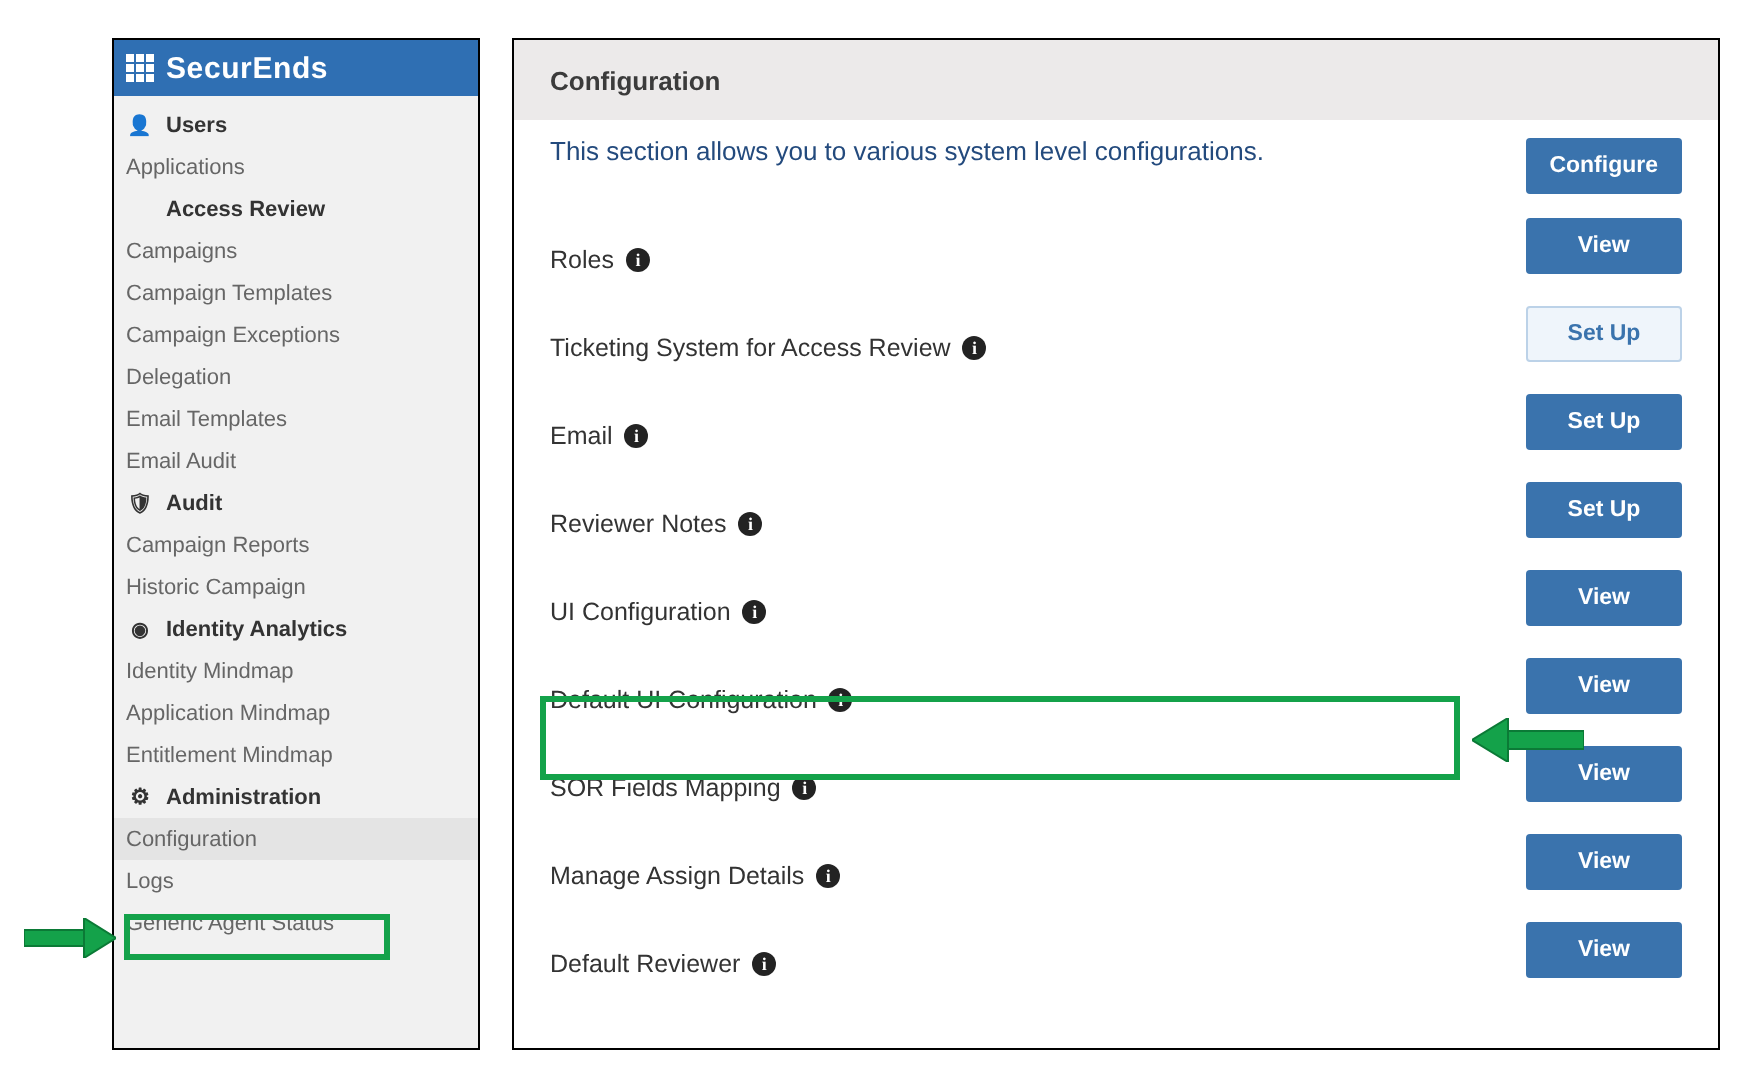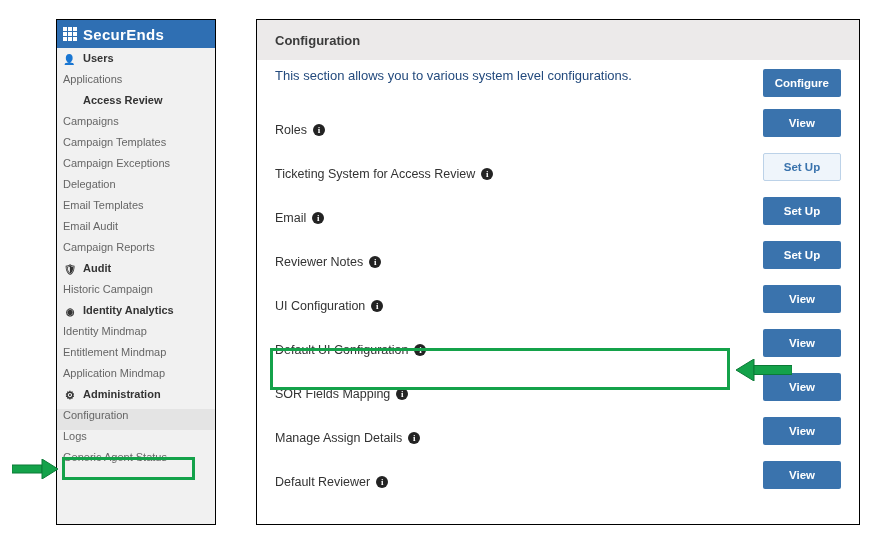--- a/index.html
+++ b/index.html
@@ -11,21 +11,21 @@
       position: relative;
       font-size: 12px;
       color: #555;
     }
 
     
     .sidebar {
       position: absolute;
       left: 56px;
       top: 19px;
-      width: 160px;
+      width: 184px;
       height: 506px;
       border: 1px solid #000;
       background: #f1f1f1;
       overflow: hidden;
     }
     .brand-bar {
       height: 28px;
       background: #2f6fb3;
       color: #fff;
       display: flex;
@@ -40,21 +40,21 @@
       grid-template-columns: repeat(3, 4px);
       grid-template-rows: repeat(3, 4px);
       gap: 1px;
       margin-right: 6px;
     }
     .brand-grid span { background: #fff; }
 
     .nav { padding-top: 4px; }
     .nav-row {
       display: flex;
-      align-items: flex-start;
+      align-items: center;
       height: 21px;
       padding-left: 6px;
       font-size: 11px;
       color: #555;
       cursor: pointer;
     }
     .nav-row.section { font-weight: 600; color: #333; }
     .nav-row.child { font-weight: 400; color: #666; }
     .nav-icon {
       width: 14px;
@@ -240,42 +240,42 @@
       </div>
       <div class="nav-row child">
         <span>Delegation</span>
       </div>
       <div class="nav-row child">
         <span>Email Templates</span>
       </div>
       <div class="nav-row child">
         <span>Email Audit</span>
       </div>
-      <div class="nav-row child">
-        <span>Campaign Reports</span>
-      </div>
       <div class="nav-row section">
         <span class="nav-icon ic-shield"></span>
         <span>Audit</span>
       </div>
       <div class="nav-row child">
+        <span>Campaign Reports</span>
+      </div>
+      <div class="nav-row child">
         <span>Historic Campaign</span>
       </div>
       <div class="nav-row section">
         <span class="nav-icon ic-finger"></span>
         <span>Identity Analytics</span>
       </div>
       <div class="nav-row child">
         <span>Identity Mindmap</span>
       </div>
       <div class="nav-row child">
+        <span>Application Mindmap</span>
+      </div>
+      <div class="nav-row child">
         <span>Entitlement Mindmap</span>
-      </div>
-      <div class="nav-row child">
-        <span>Application Mindmap</span>
       </div>
       <div class="nav-row section">
         <span class="nav-icon ic-gear"></span>
         <span>Administration</span>
       </div>
       <div class="nav-row child selected">
         <span>Configuration</span>
       </div>
       <div class="nav-row child">
         <span>Logs</span>

